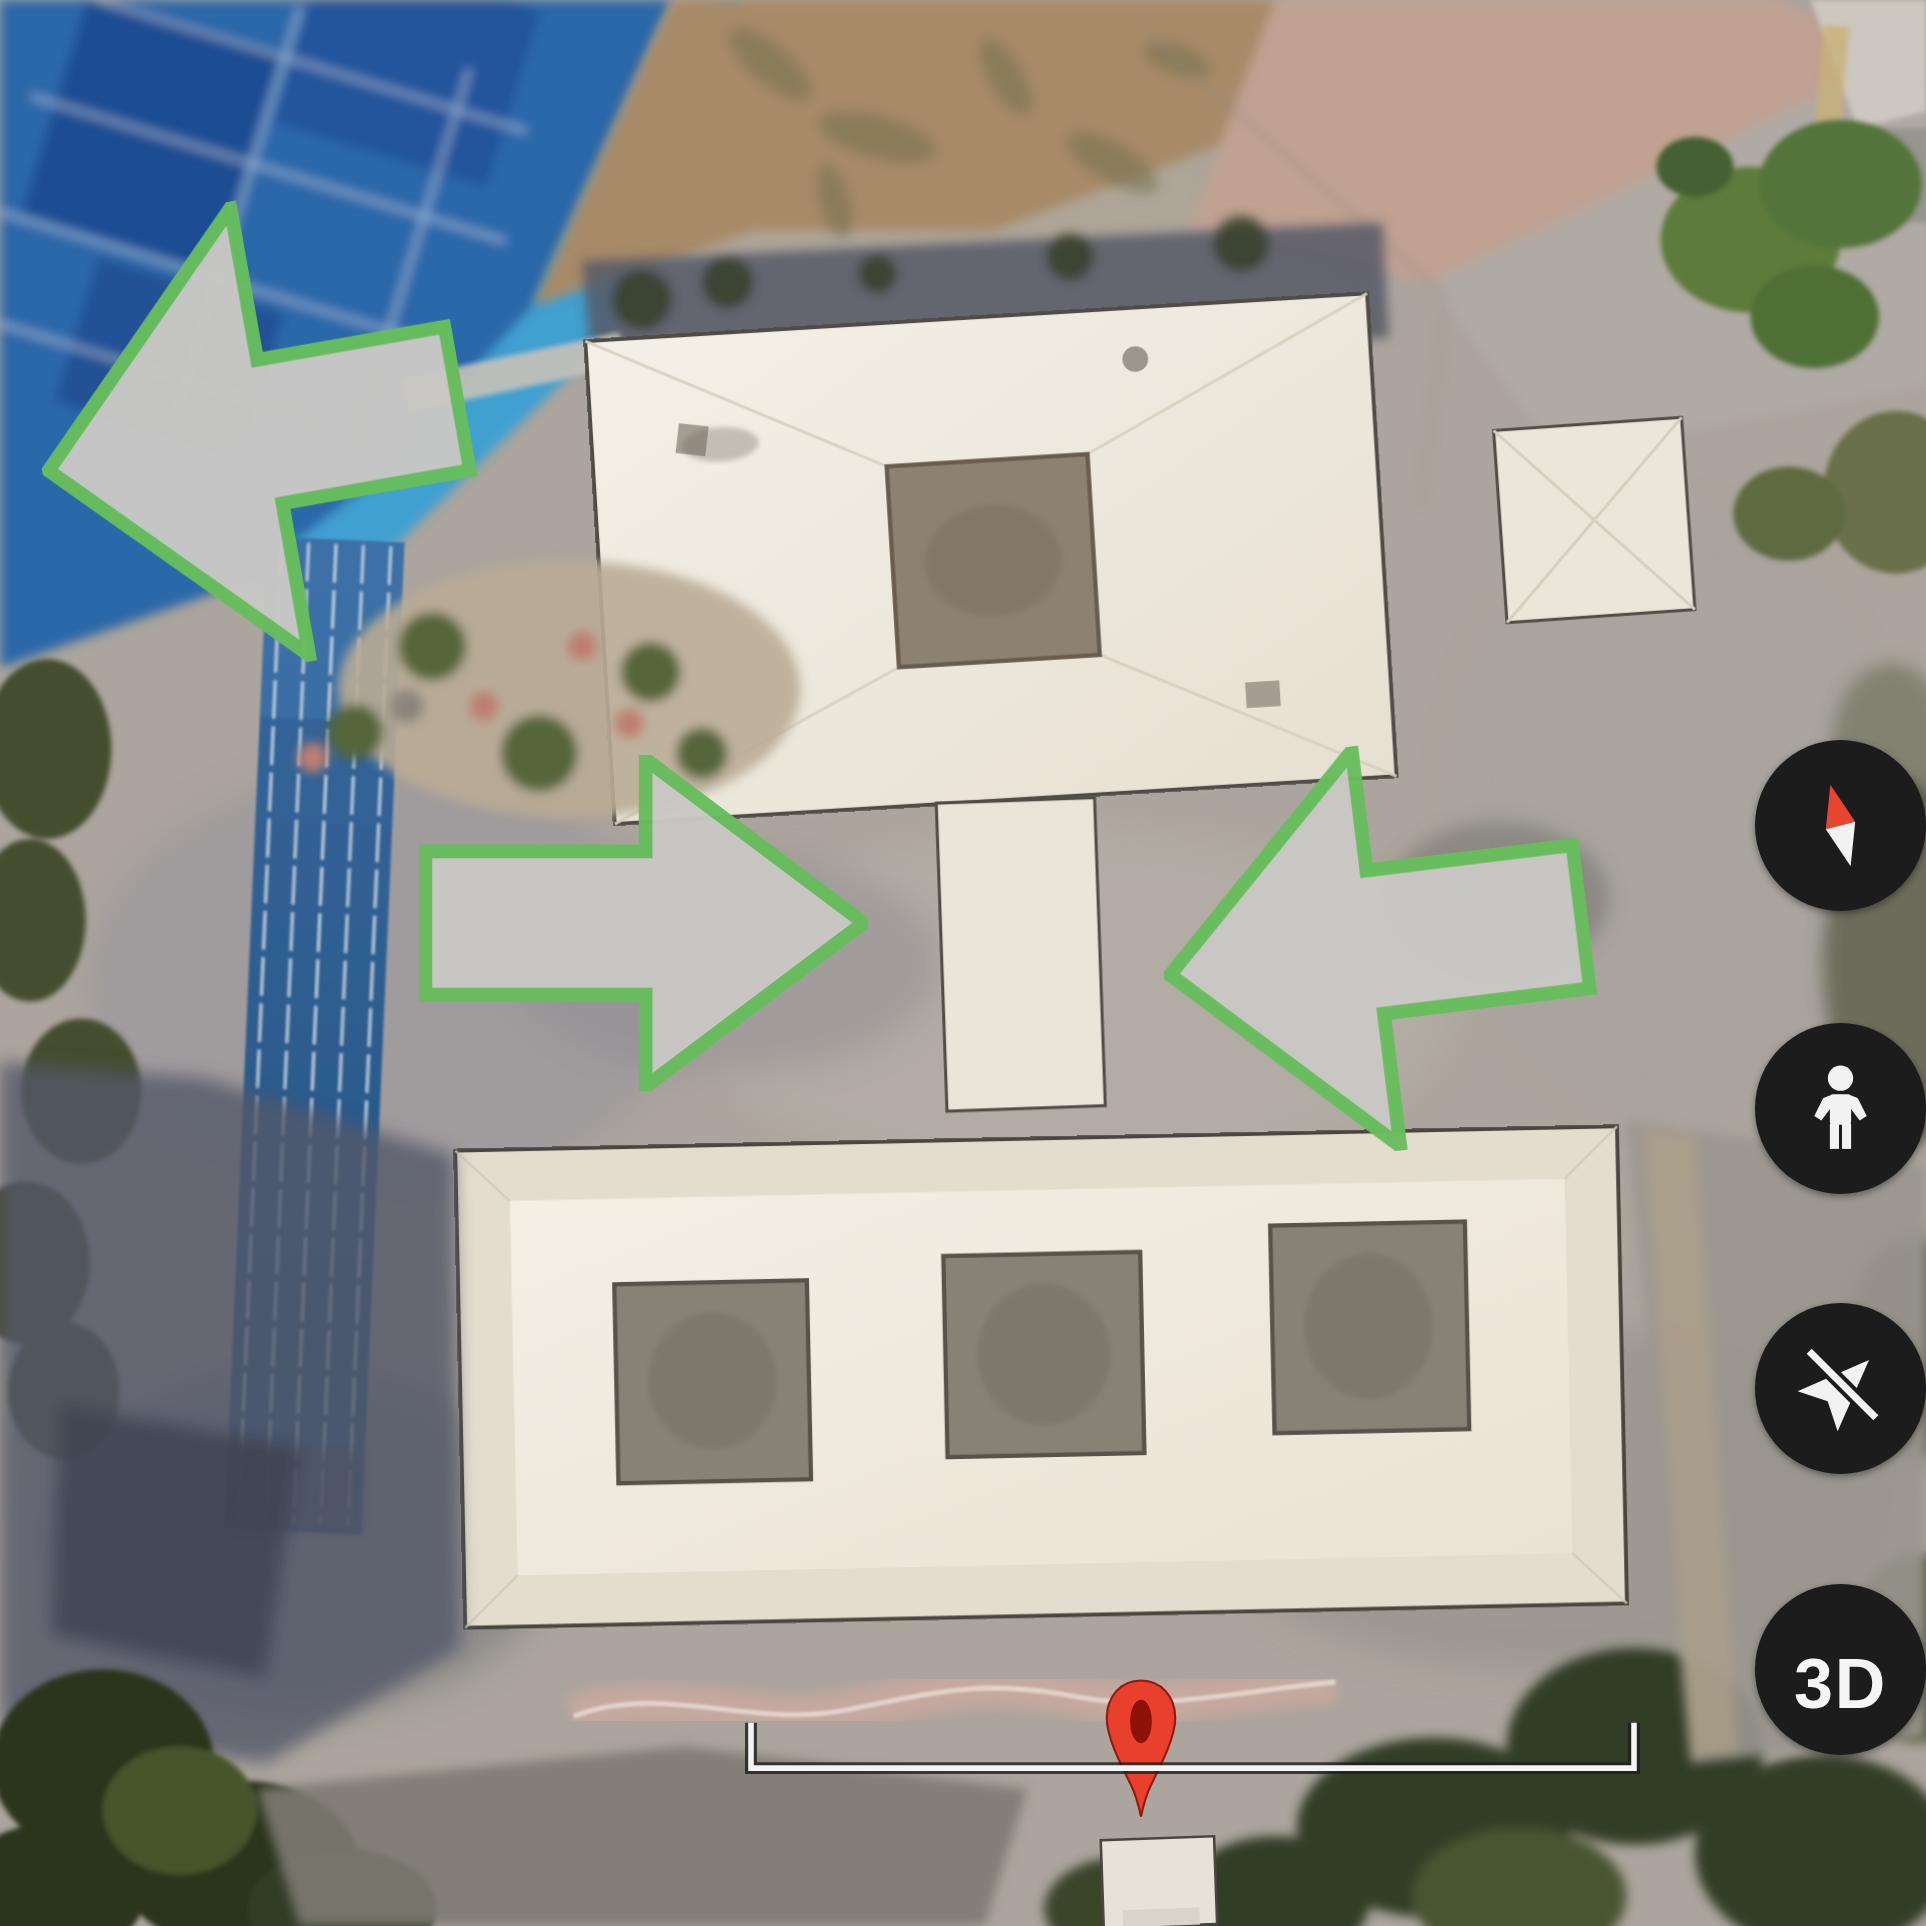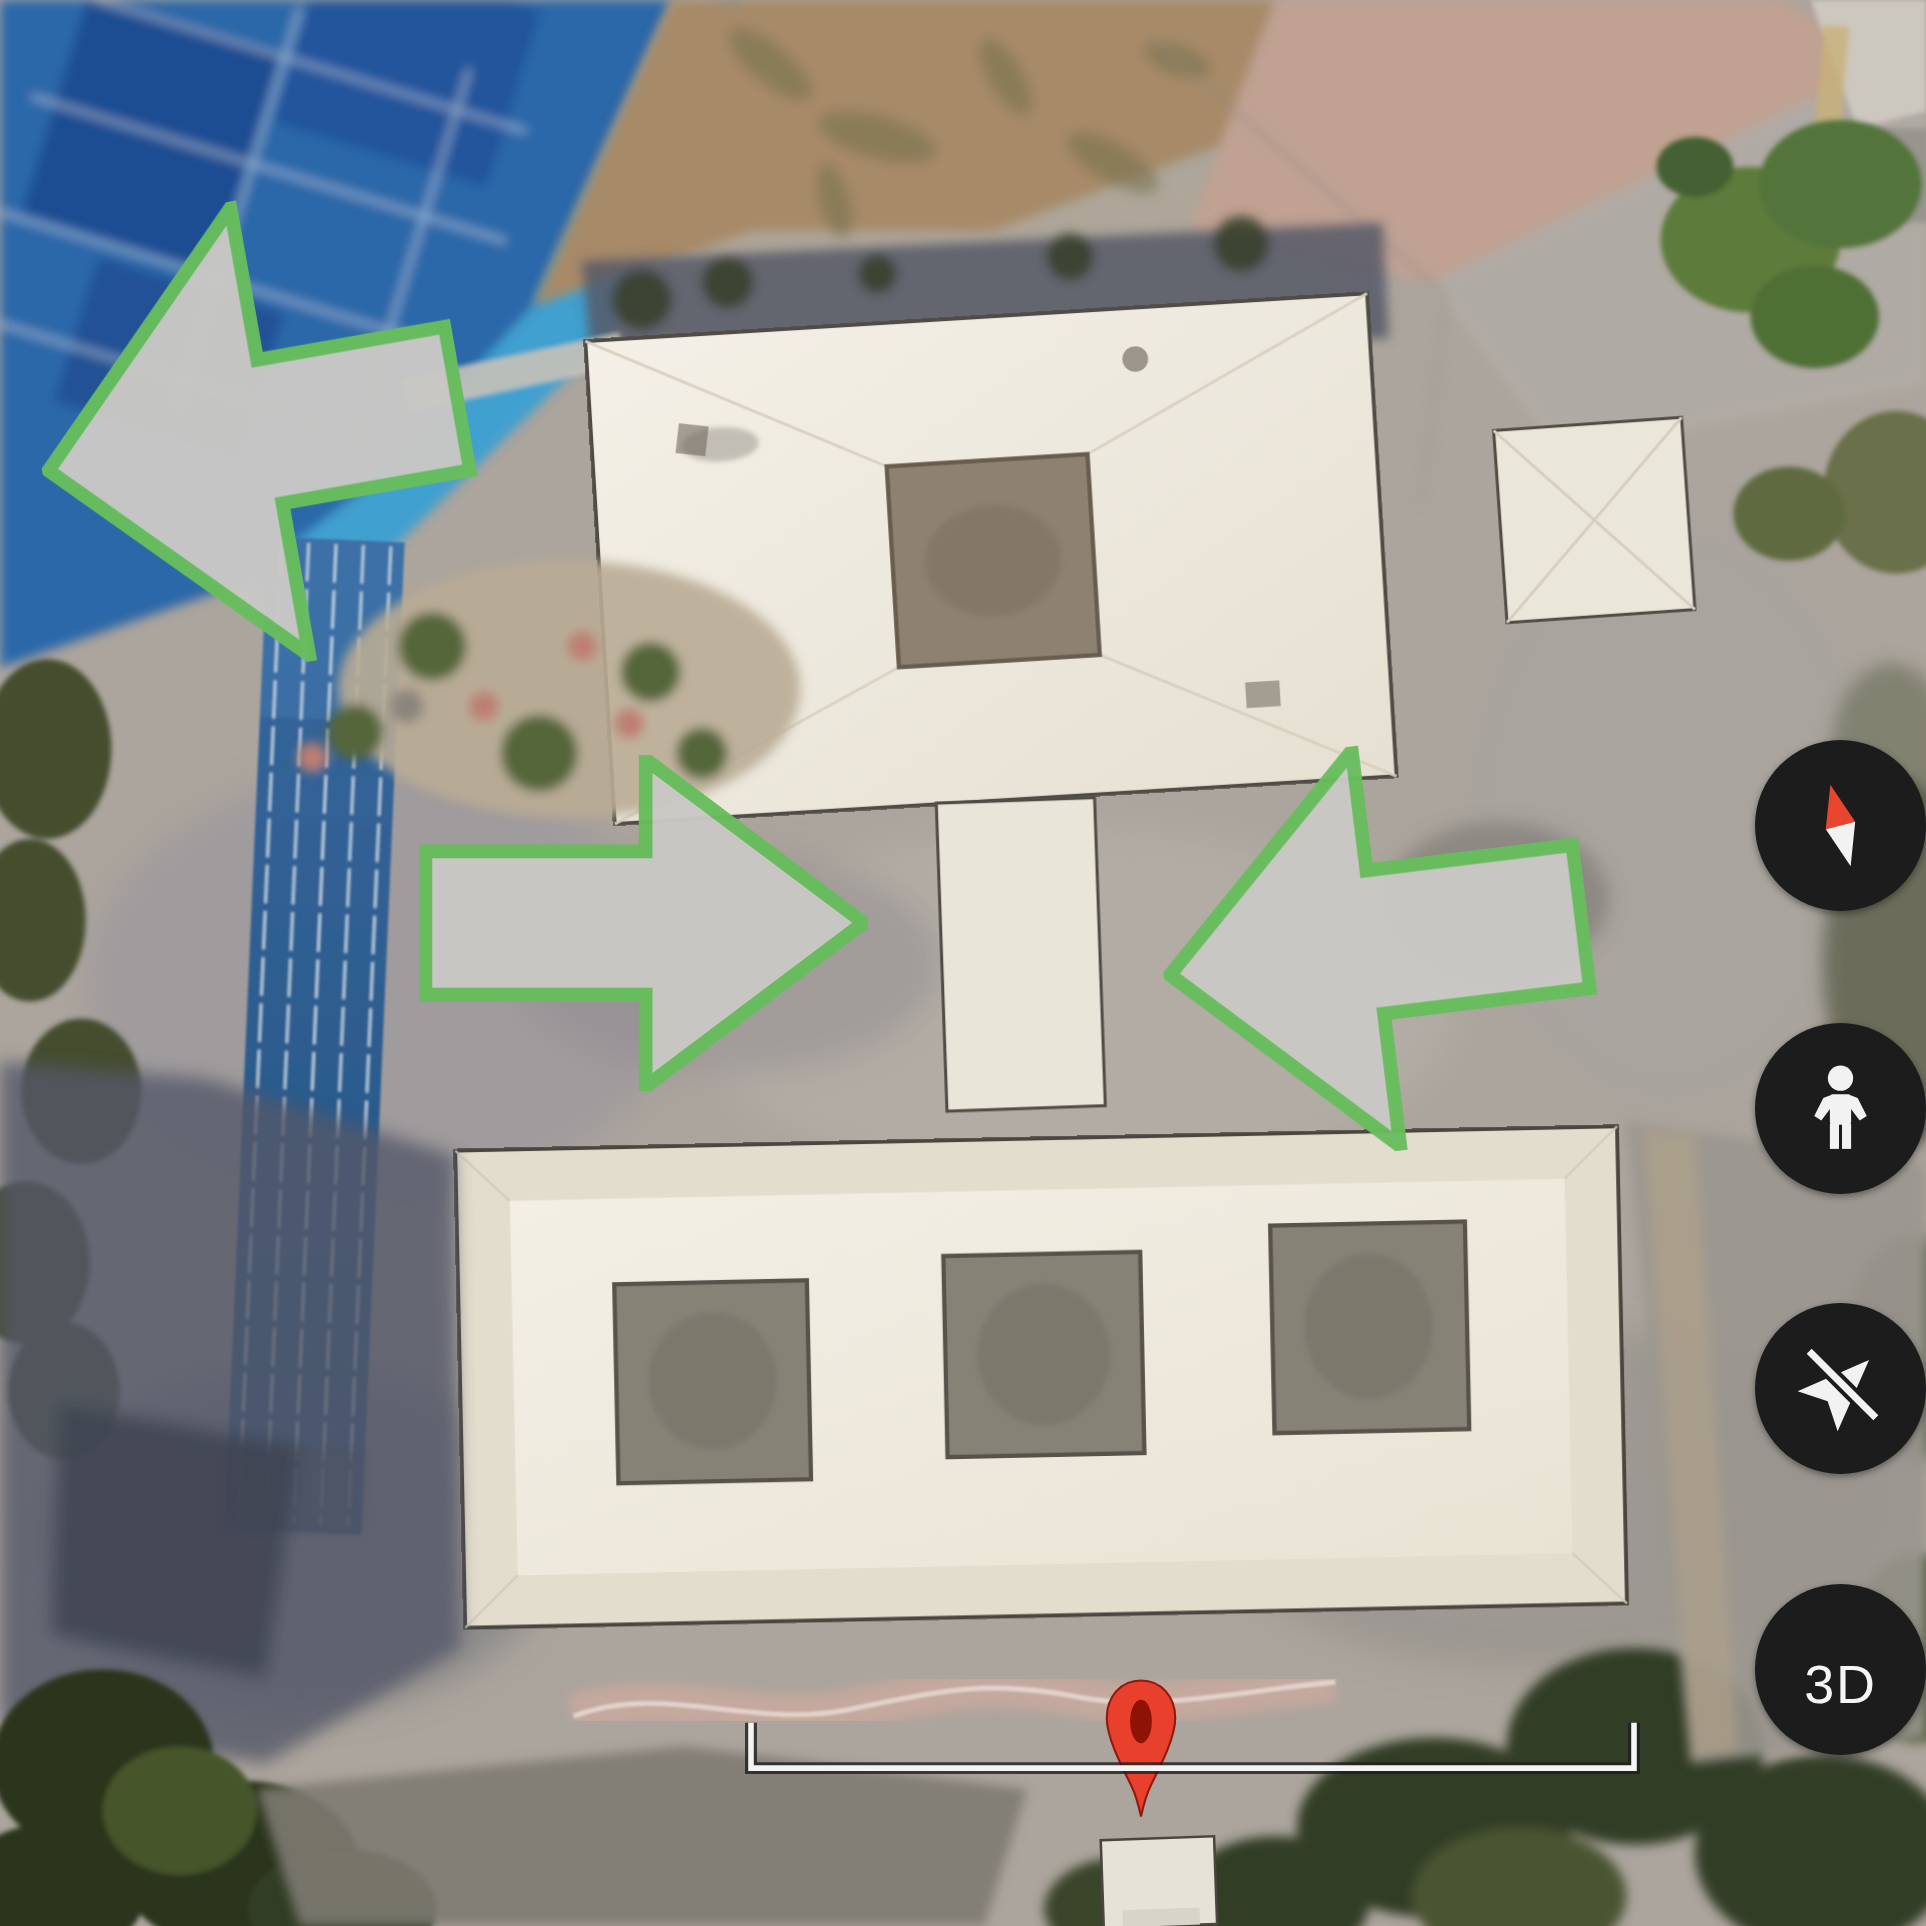--- a/index.html
+++ b/index.html
@@ -19,21 +19,21 @@
     -webkit-text-stroke:1.1px rgba(55,55,55,.55);}
   #scalebar{position:absolute;left:745px;top:1720px;width:895px;height:56px;z-index:9;}
   .btn{position:absolute;left:1755px;width:171px;height:171px;border-radius:50%;
     background:#1c1c1c;z-index:10;display:flex;align-items:center;justify-content:center;
     box-shadow:0 2.6px 7.7px rgba(0,0,0,.4);cursor:pointer;}
   .btn svg{display:block;}
   #btn-compass{top:740px;}
   #btn-pegman{top:1023px;}
   #btn-navoff{top:1303px;}
   #btn-3d{top:1584px;}
-  #btn-3d span{color:#f5f5f5;font-size:54px;font-weight:400;letter-spacing:1.7px;margin-top:28px;}
+  #btn-3d span{color:#f5f5f5;font-size:70px;font-weight:700;letter-spacing:1.7px;margin-top:28px;}
 </style>
 </head>
 <body>
 
 <div id="stage">
 
   <svg id="terrain" width="1926" height="1926" viewBox="0 0 4500 4500">
     <defs>
       <filter id="b2">
           <feGaussianBlur stdDeviation="2"></feGaussianBlur>

